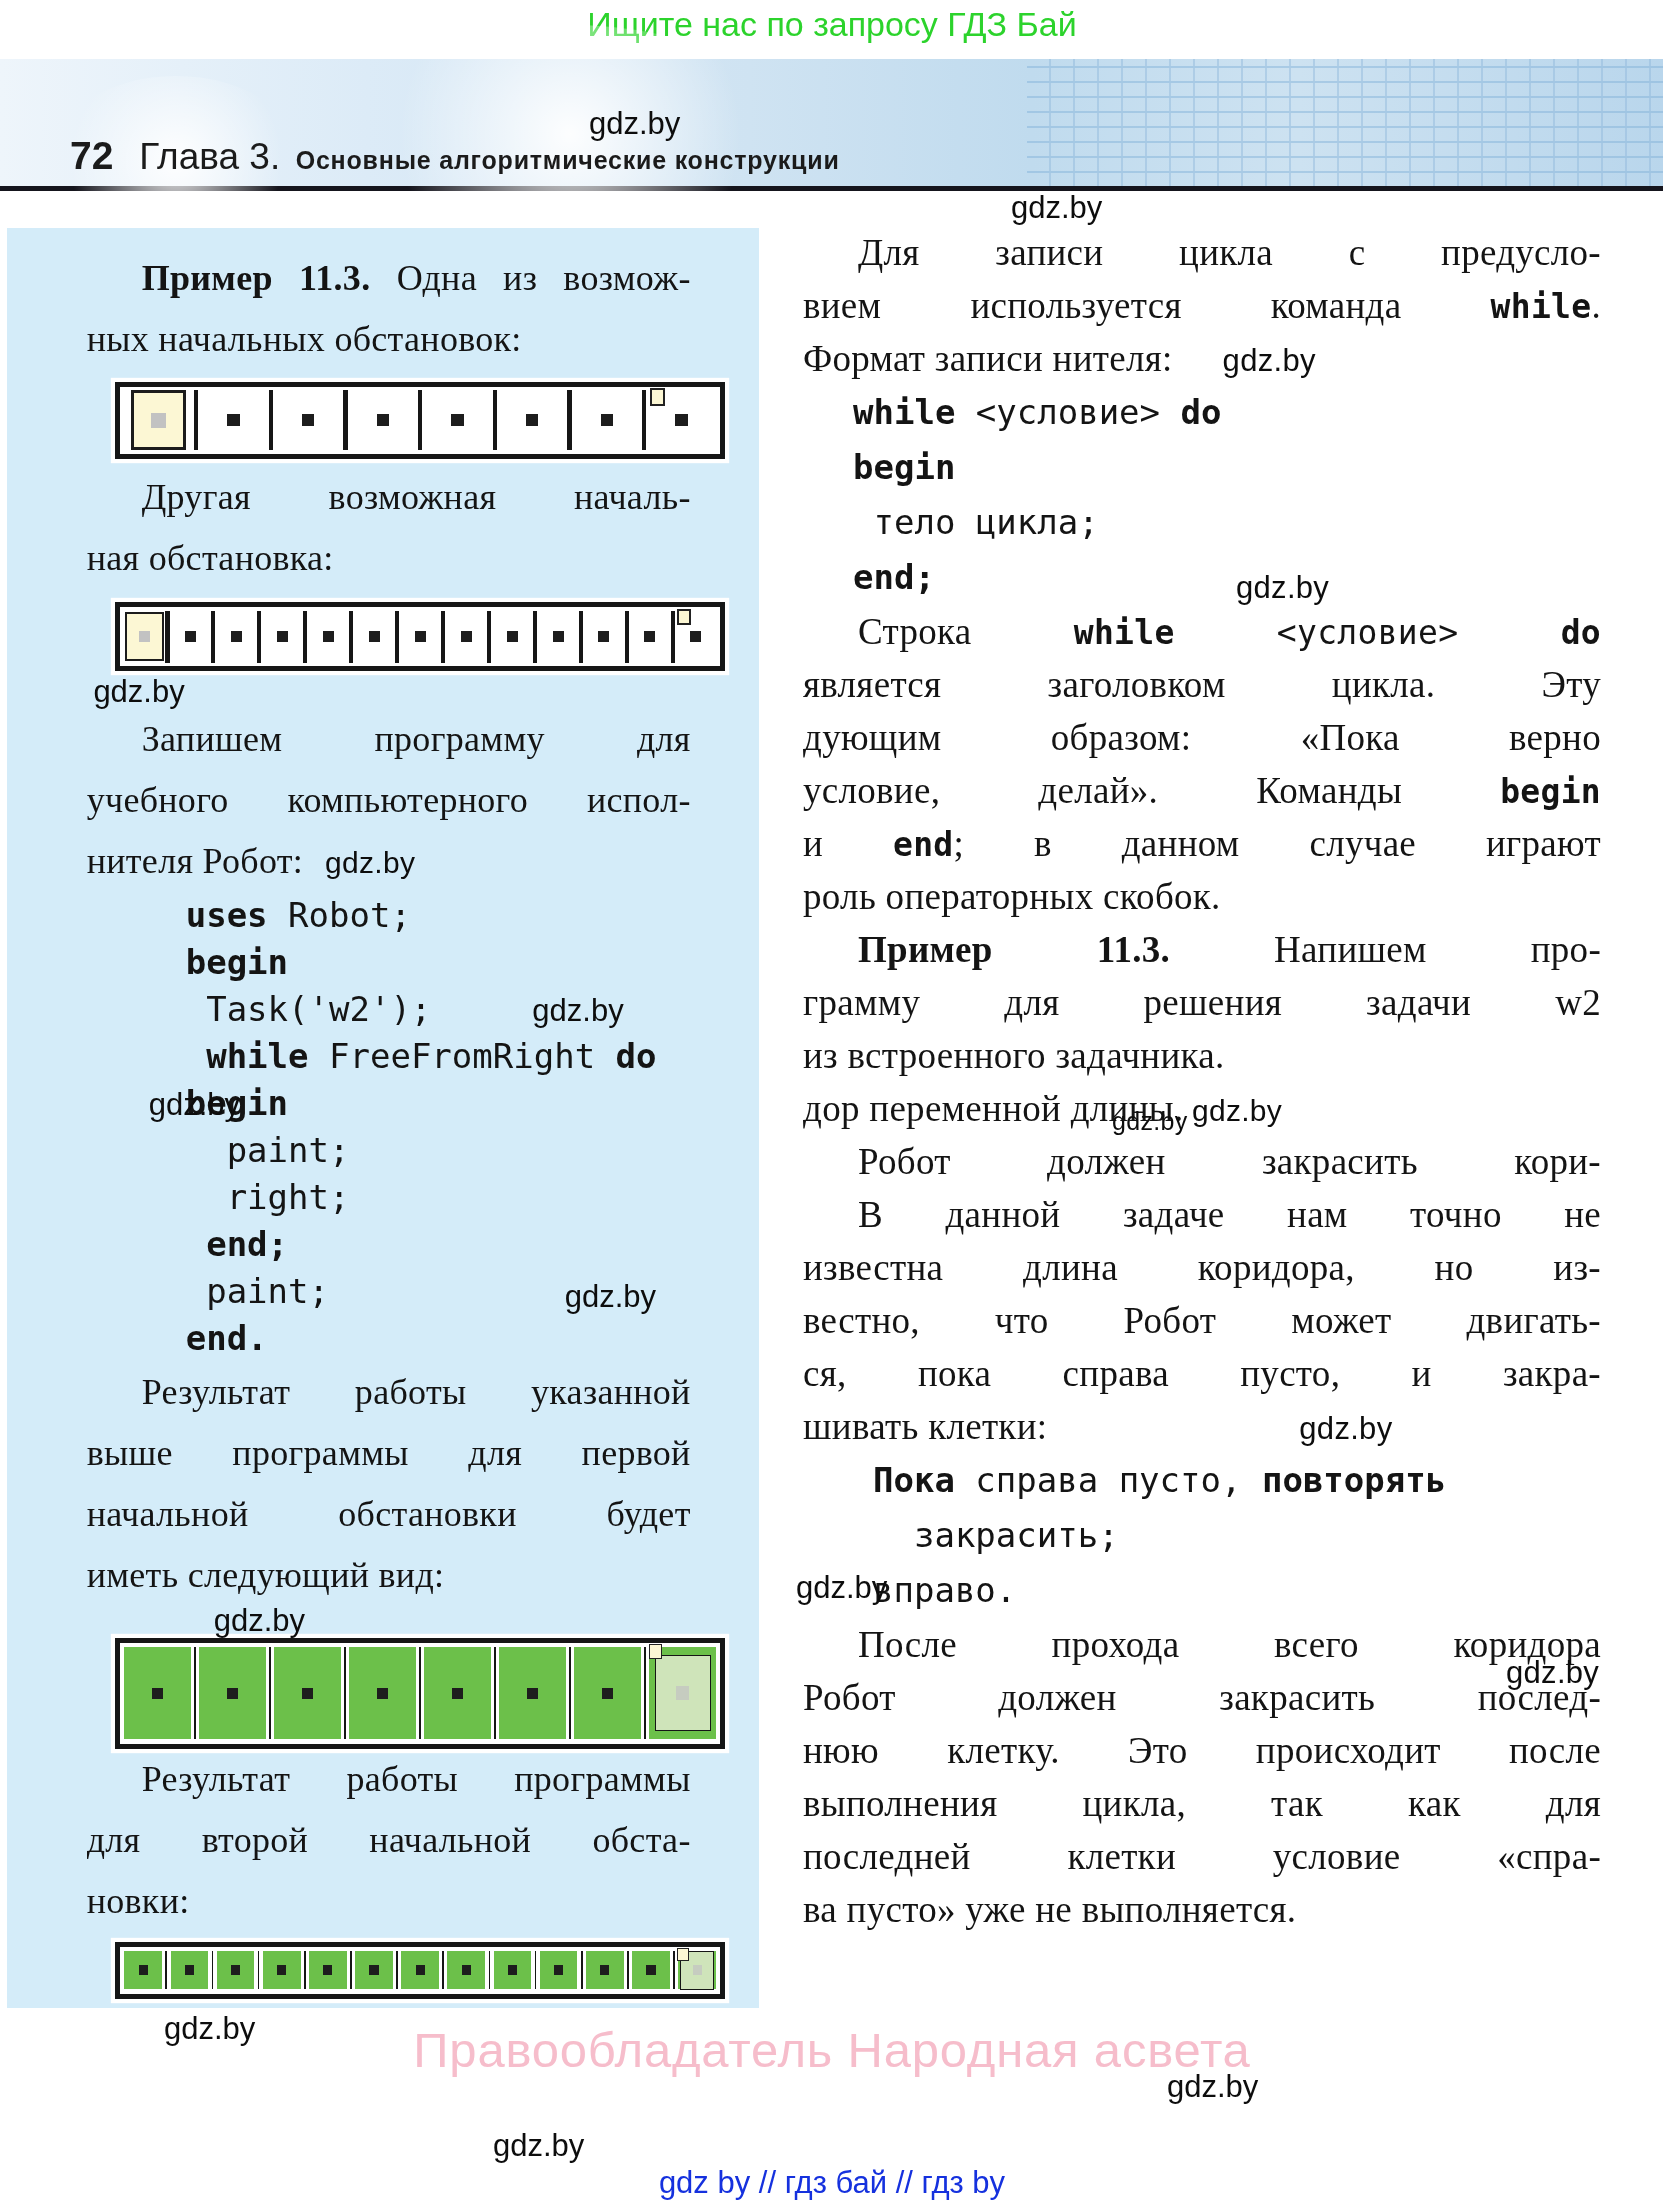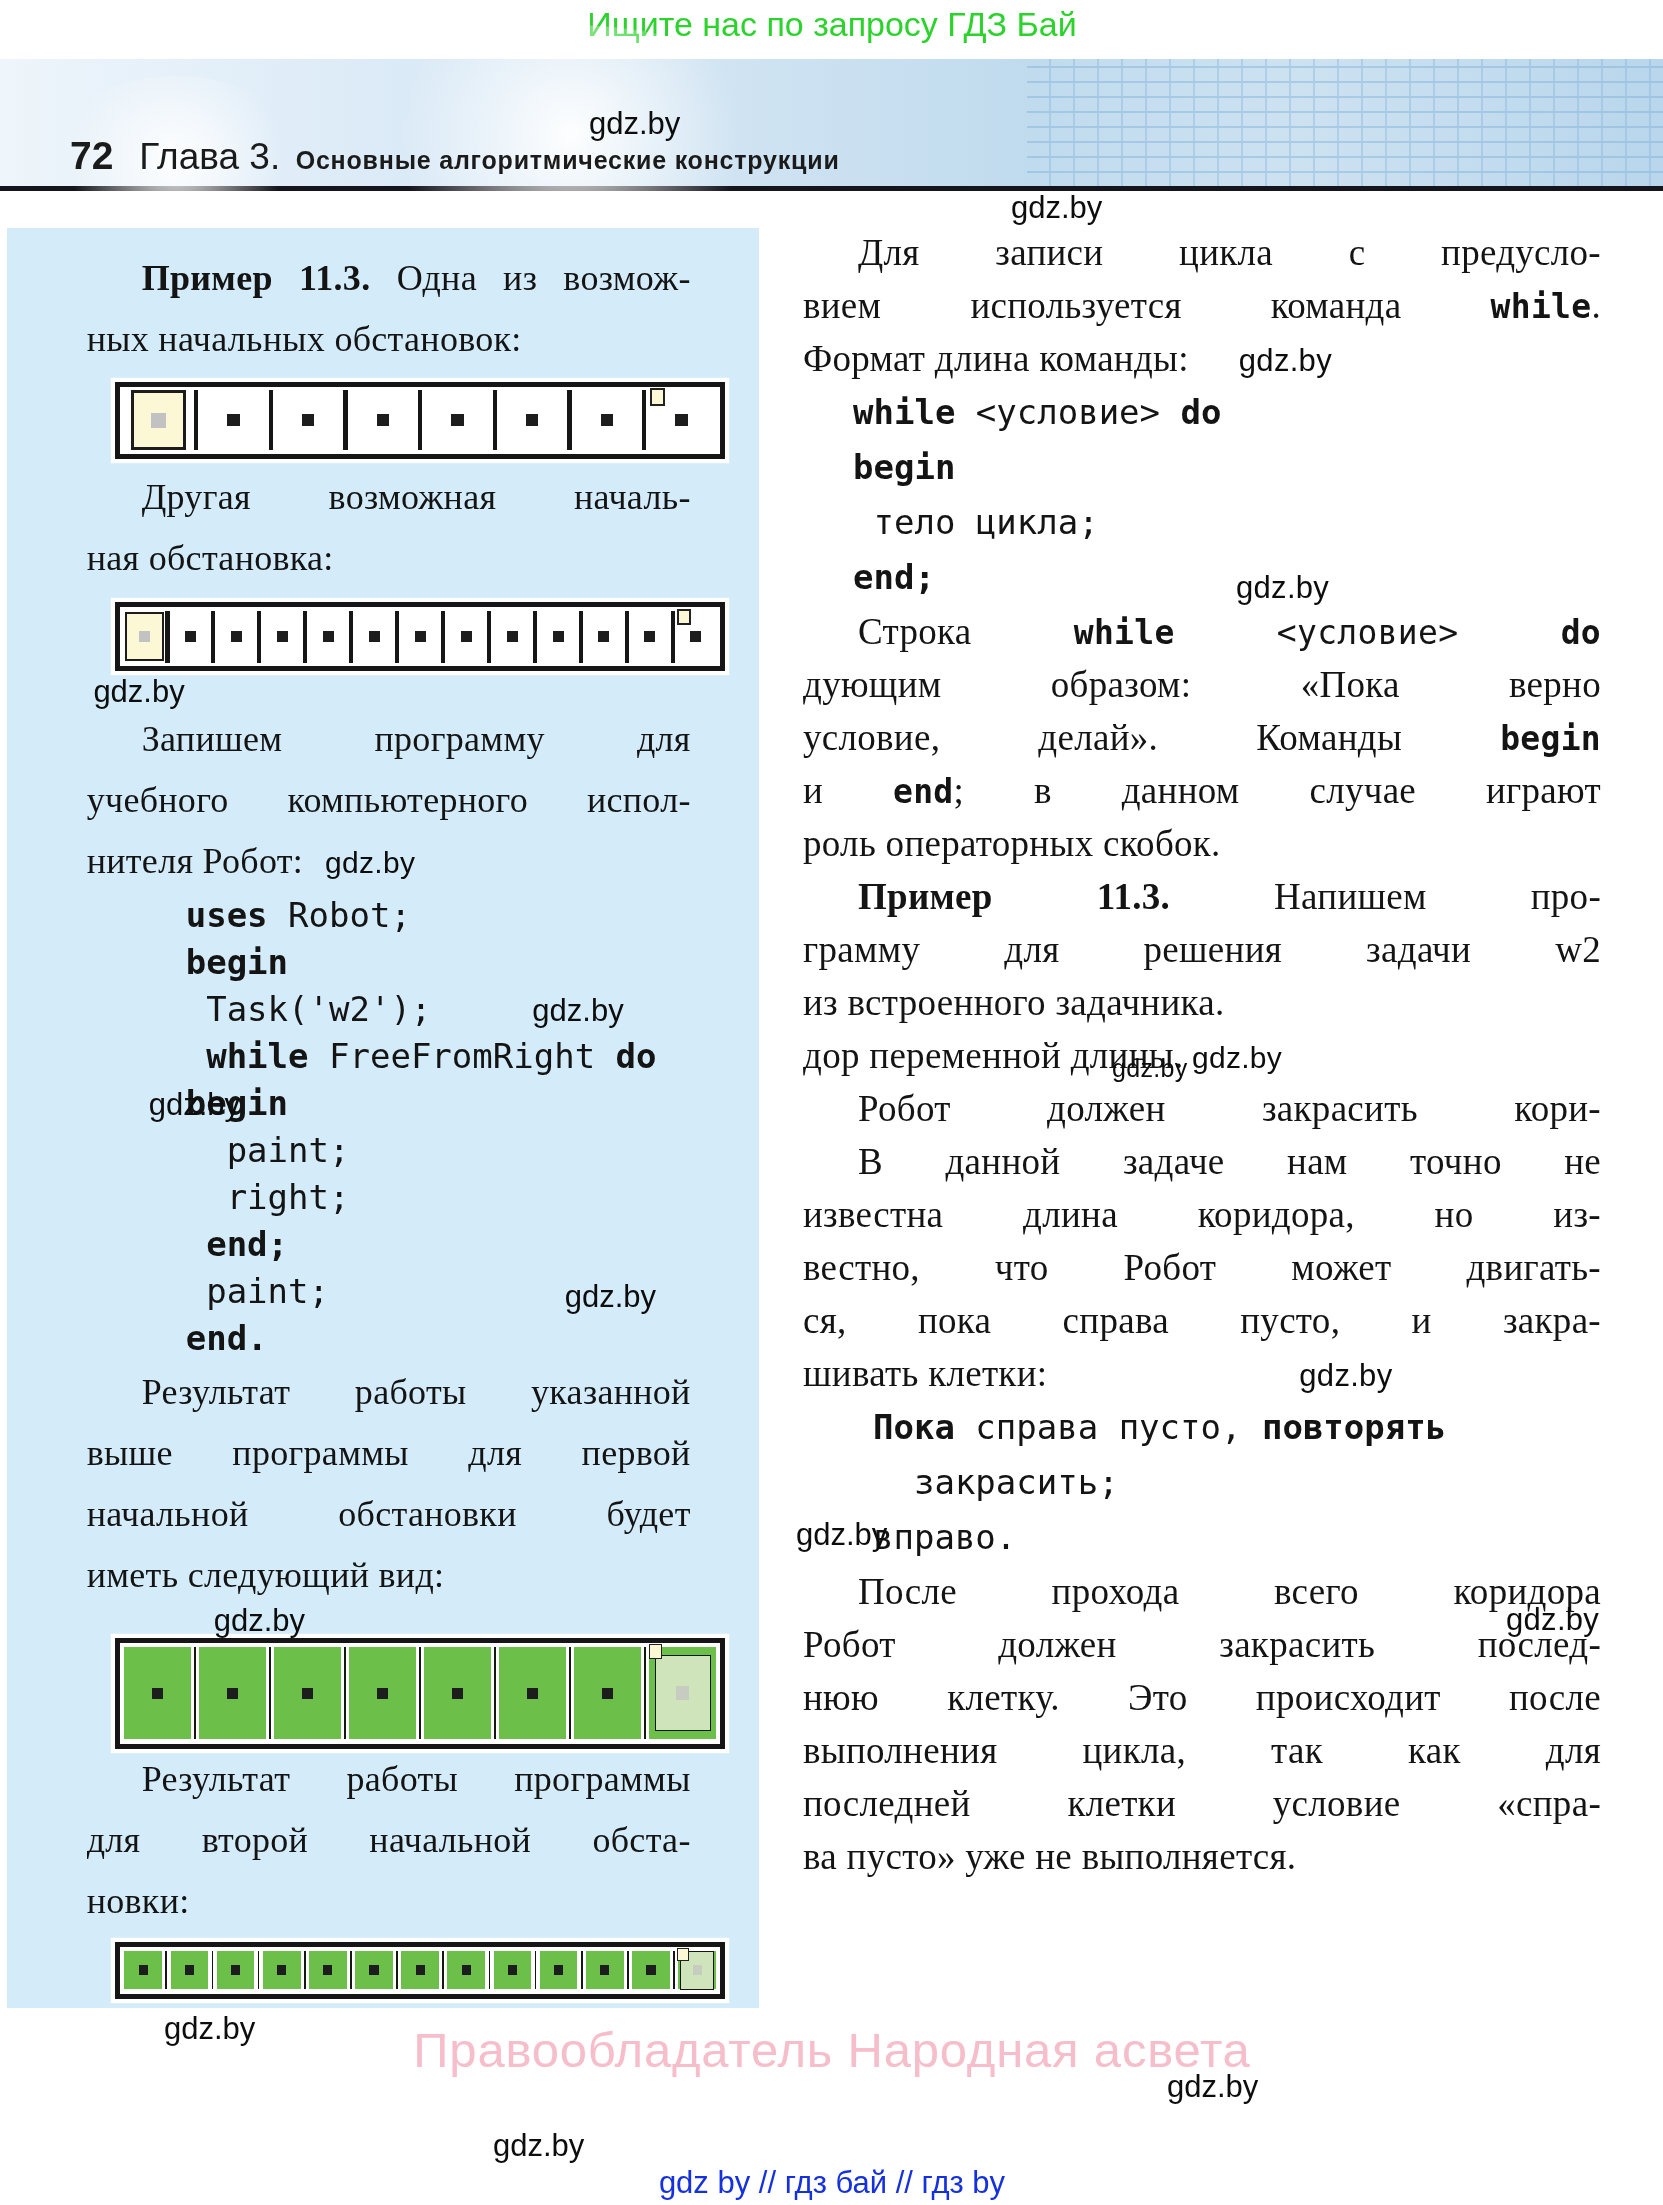--- a/index.html
+++ b/index.html
@@ -365,31 +365,32 @@
           <div class="marker"></div>
         </div>
       </div>
   </aside>
 
   <section class="rcol">
     <div class="wm wmline wml-rtop">gdz.by</div>
     <div class="serif">
         <div class="ln j ind"><span>Для записи цикла с предусло-</span></div>
         <div class="ln j"><span>вием используется команда </span><span class="b m">while</span><span>.</span></div>
-        <div class="ln"><span>Формат длина команды:</span><span class="wm wm-c">gdz.by</span></div>
+        <div class="ln"><span>Формат записи нителя:</span><span class="wm wm-c">gdz.by</span></div>
       </div>
     <div class="code">
         <div class="ln"><span class="b">while</span><span> &lt;условие&gt; </span><span class="b">do</span></div>
         <div class="ln"><span class="b">begin</span></div>
         <div class="ln"><span> тело цикла;</span></div>
         <div class="ln"><span class="b">end;</span></div>
       </div>
     <div class="serif">
       <span class="wm wm-p2">gdz.by</span>
     <div class="ln j ind"><span>Строка </span><span class="b m">while</span><span> </span><span class="m">&lt;условие&gt;</span><span> </span><span class="b m">do</span></div>
+        <div class="ln j"><span>является заголовком цикла. Эту</span></div>
         <div class="ln j"><span>дующим образом: «Пока верно</span></div>
         <div class="ln j"><span>условие, делай». Команды </span><span class="b m">begin</span></div>
         <div class="ln j"><span>и </span><span class="b m">end</span><span>; в данном случае играют</span></div>
         <div class="ln"><span>роль операторных скобок.</span></div>
       </div>
     <div class="serif">
         <div class="ln j ind"><span class="b">Пример 11.3.</span><span> Напишем про-</span></div>
         <div class="ln j"><span>грамму для решения задачи w2</span></div>
         <div class="ln"><span>из встроенного задачника.</span></div>
       </div>

